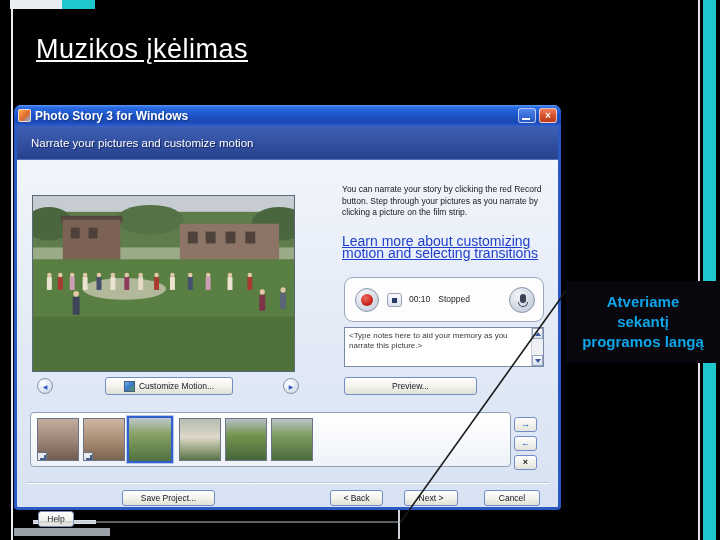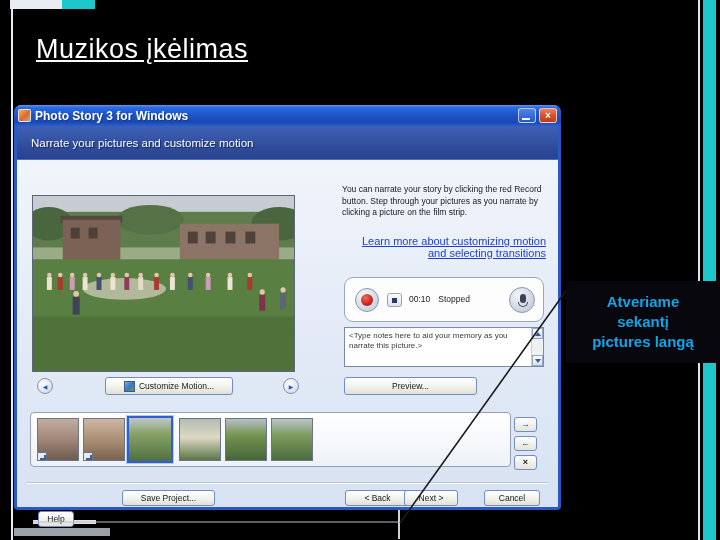--- a/index.html
+++ b/index.html
@@ -59,31 +59,31 @@
   .circlebtn.next { left:266px; top:273px; }
 
   .xpbtn { position:absolute; border:1px solid #728cc8; border-radius:3px;
            background:linear-gradient(180deg,#ffffff 0%,#f2f2ec 55%,#e0e0d4 100%);
            font-family:inherit; font-size:8.5px; color:#15181c;
            display:flex; align-items:center; justify-content:center; padding:0; }
   .btn-customize { left:88px;  top:272px; width:128px; height:18px; }
   .btn-preview   { left:327px; top:272px; width:133px; height:18px; }
   .btn-help      { left:21px;  top:406px; width:36px; height:16px; }
   .btn-save      { left:105px; top:385px; width:93px; height:16px; }
-  .btn-back      { left:328px; top:385px; width:65px; height:16px; }
+  .btn-back      { left:313px; top:385px; width:53px; height:16px; }
   .btn-next      { left:387px; top:385px; width:54px; height:16px; }
   .btn-cancel    { left:467px; top:385px; width:56px; height:16px; }
   .cm-icon { width:11px; height:11px; margin-right:4px; flex:none;
              background:linear-gradient(135deg,#6ab0e8 0%,#3a78c8 50%,#58a048 100%);
              border:1px solid #44597c; }
 
   .instructions { position:absolute; left:325px; top:79px; width:204px;
                   font-size:8.5px; line-height:11.5px; color:#15181c; }
   .learnlink { position:absolute; left:325px; top:131px; width:204px; display:block;
-               font-size:11px; line-height:11.5px; color:#1f3ecc; text-decoration:underline;text-align:right; }
+               font-size:14px; line-height:11.5px; color:#1f3ecc; text-decoration:underline; }
 
   .recordpanel { position:absolute; left:327px; top:172px; width:200px; height:45px;
                  background:#fdfdfe; border:1px solid #9aa6bc; border-radius:9px; }
   .recbtn { position:absolute; left:10px; top:10px; width:24px; height:24px; border-radius:50%;
             border:1px solid #8a96ac; display:flex; align-items:center; justify-content:center;
             background:radial-gradient(circle at 35% 30%,#f6f8fa,#ccd4e0 75%); padding:0; }
   .recdot { width:12px; height:12px; border-radius:50%;
             background:radial-gradient(circle at 38% 32%,#f06a5a,#c9251d 60%,#8f140e); }
   .stopbtn { position:absolute; left:42px; top:15px; width:15px; height:14px;
              border:1px solid #98a2b4; border-radius:3px; padding:0;
@@ -327,16 +327,16 @@
 
   <svg class="overlay" width="720" height="540" viewBox="0 0 720 540">
     <line x1="33" y1="522" x2="399" y2="522" stroke="#b9bfc6" stroke-width="1"></line>
     <line x1="399" y1="510" x2="399" y2="539" stroke="#cdd3d9" stroke-width="2"></line>
     <line x1="568" y1="288" x2="400" y2="523" stroke="#1a1a1a" stroke-width="1.6"></line>
   </svg>
 
   <div class="callout">
     <div>Atveriame</div>
     <div>sekantį</div>
-    <div>pictures langą</div>
+    <div>programos langą</div>
   </div>
 
 </div>
 
 </body></html>

